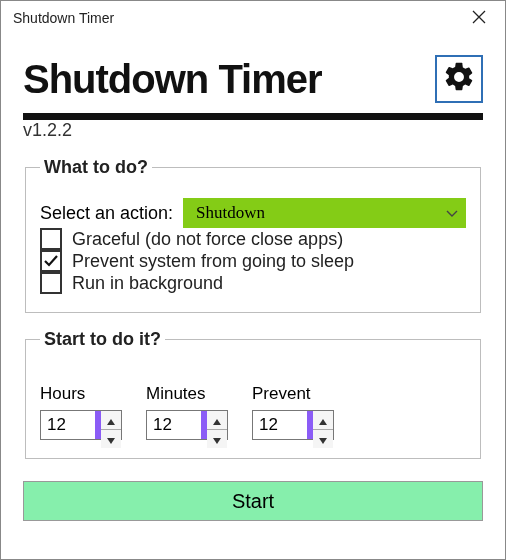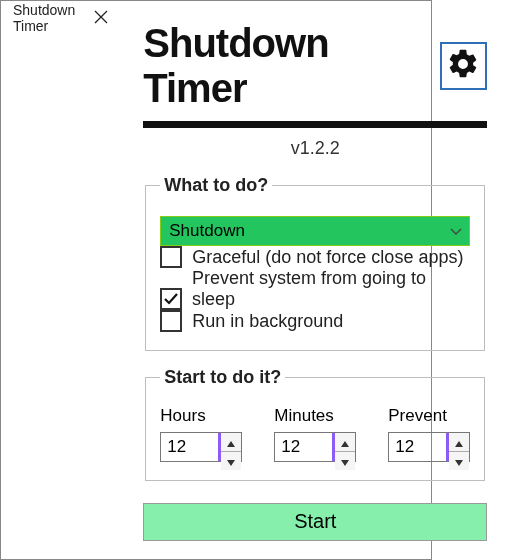--- a/index.html
+++ b/index.html
@@ -2,26 +2,26 @@
 <html><head>
 <meta charset="utf-8">
 <style>
   * { box-sizing: border-box; }
   body {
     margin: 0;
     font-family: "Segoe UI", Arial, sans-serif;
     background: #fff;
   }
   .window {
-    width: 432px;
+    width: 506px;
     height: 560px;
     border: 1px solid #888;
     background: #fff;
     display: flex;
-    flex-direction: row;
+    flex-direction: column;
   }
   .titlebar {
     height: 34px;
     display: flex;
     align-items: center;
     padding: 0 6px 0 12px;
     font-size: 14px;
     color: #222;
   }
   .titlebar .spacer { flex: 1; }
@@ -61,24 +61,23 @@
     justify-content: center;
     cursor: pointer;
   }
   .gear-btn svg { width: 34px; height: 34px; }
   .hr-thick {
     height: 7px;
     background: #111;
     margin-top: 10px;
   }
   .version {
-    text-align: center;
+    text-align: left;
     font-size: 18px;
     color: #333;
-    margin-top: 10px;
   }
   fieldset.group {
     border: 1px solid #bdbdbd;
     margin-top: 16px;
     padding: 14px 14px 18px 14px;
   }
   fieldset.group legend {
     font-size: 18px;
     padding: 0 4px;
     color: #222;
@@ -91,27 +90,28 @@
     margin-right: 10px;
   }
   .select-wrap {
     flex: 1;
     position: relative;
     height: 30px;
   }
   .select-box {
     width: 100%;
     height: 100%;
-    border: 1px solid #84cc16;
-    background: #22c55e;
+    border: 5px solid #84cc16;
+    background: #84cc16;
     padding: 2px 28px 2px 8px;
     font-size: 17px;
     display: flex;
     align-items: center;
     cursor: pointer;
+    font-family: Liberation Serif, serif;
   }
   .select-chevron {
     position: absolute;
     right: 8px;
     top: 50%;
     transform: translateY(-50%);
     pointer-events: none;
   }
   .check-row {
     display: flex;
@@ -125,41 +125,41 @@
     margin-right: 10px;
     display: flex;
     align-items: center;
     justify-content: center;
   }
   .checkbox svg { width: 16px; height: 16px; display: none; }
   .checkbox.checked svg { display: block; }
   .check-label { font-size: 18px; color: #222; }
   .time-cols {
     display: flex;
-    gap: 32px;
-    margin-top: 4px;
+    gap: 24px;
+    margin-top: 20px;
   }
   .time-col { display: flex; flex-direction: column; }
   .time-col .lbl {
     font-size: 17px;
     margin-bottom: 6px;
   }
   .spinner {
     display: flex;
     width: 82px;
     height: 30px;
     border: 1px solid #777;
   }
   .spinner .val {
     flex: 1;
     display: flex;
     align-items: center;
     padding-left: 6px;
     font-size: 17px;
-    border-right: 3px solid #8b5cf6;
+    border-right: 6px solid #8b5cf6;
   }
   .spinner .arrows {
     width: 20px;
     display: flex;
     flex-direction: column;
   }
   .spinner .arrow {
     flex: 1;
     display: flex;
     align-items: center;
@@ -209,20 +209,21 @@
         </span>
       </div>
     </div>
     <div class="hr-thick"></div>
     <div class="version">v1.2.2</div>
 
     <fieldset class="group">
       <legend>What to do?</legend>
 
       <div class="row action-row">
+        <span class="action-label">Select an action:</span>
         <div class="select-wrap">
           <div class="select-box">Shutdown</div>
           <span class="select-chevron">
             <svg width="12" height="8" viewBox="0 0 12 8">
                 <path d="M1 1 L6 6 L11 1" stroke="#444" stroke-width="1.4" fill="none"></path>
               </svg>
           </span>
         </div>
       </div>
 

